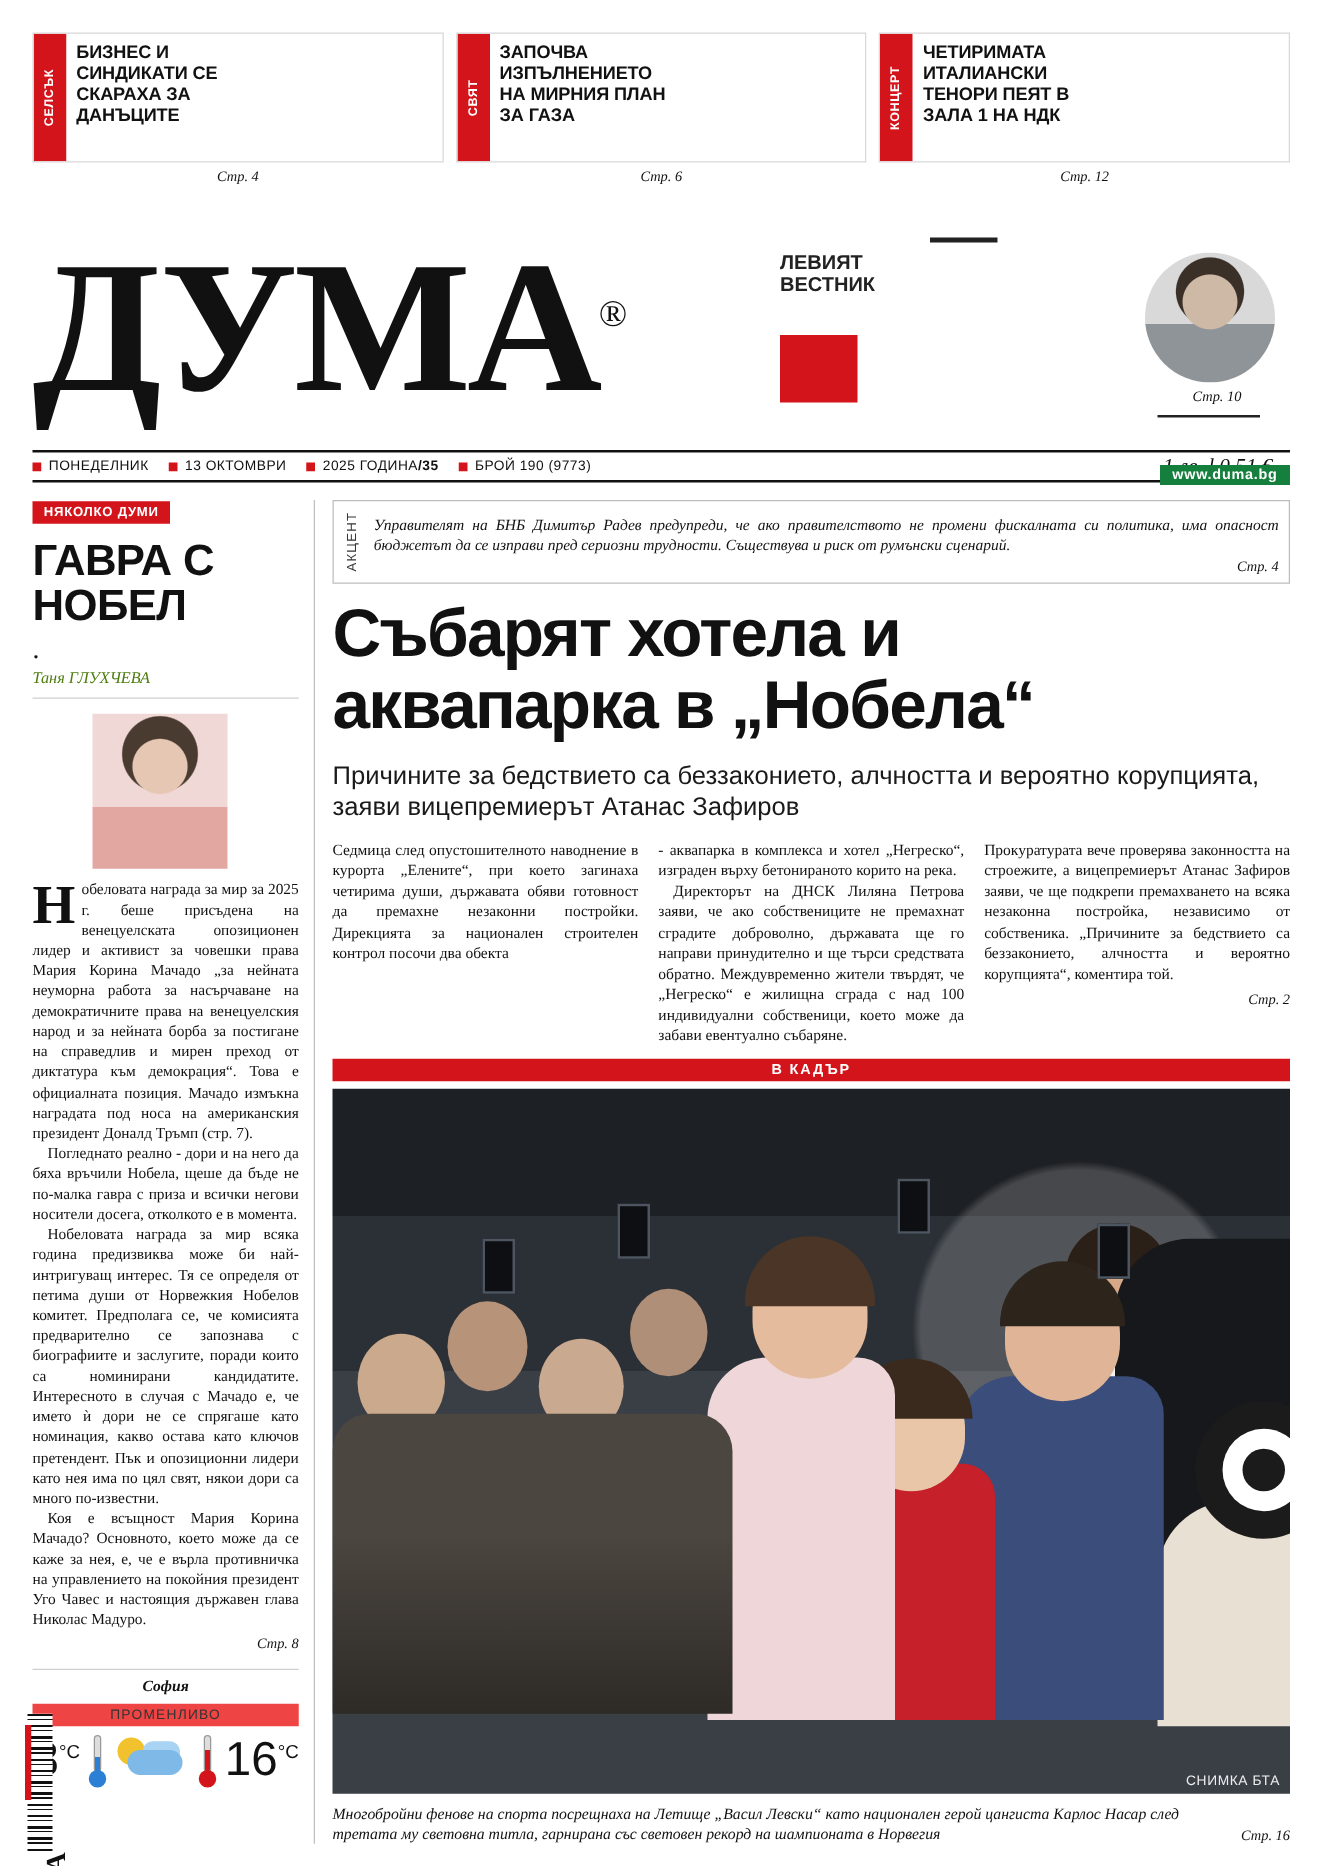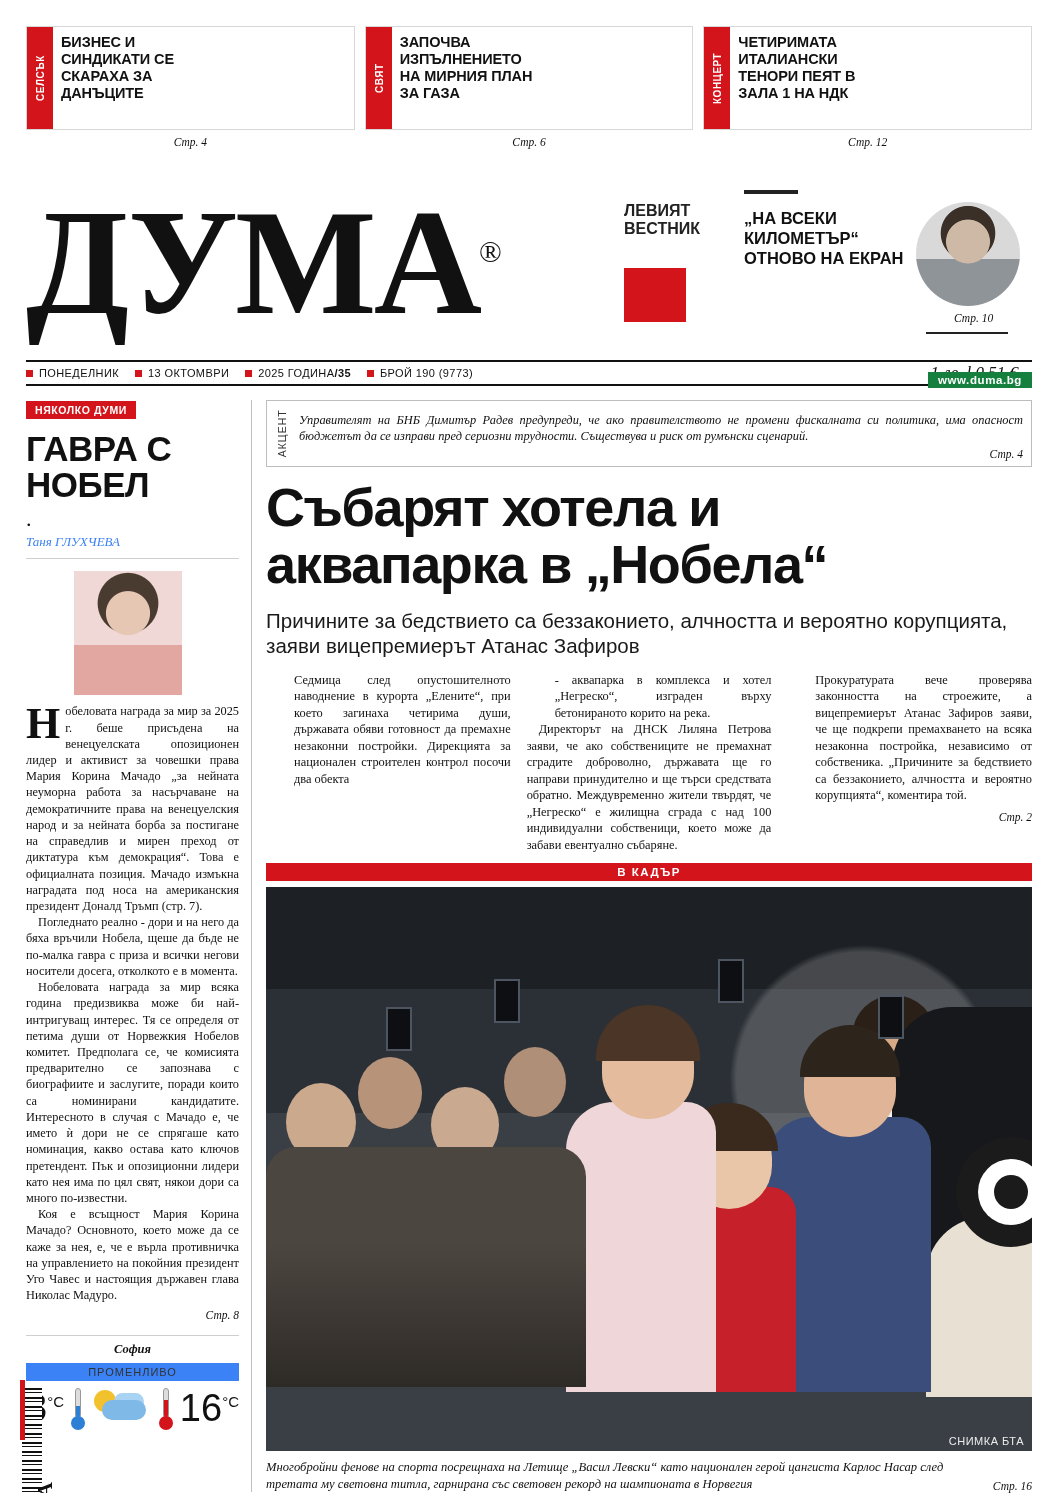--- a/index.html
+++ b/index.html
@@ -121,21 +121,21 @@
     display:inline-block; background:#d4141b; color:#fff;
     font-family:"Liberation Sans", sans-serif; font-size:10.5px; font-weight:bold;
     letter-spacing:.6px; text-transform:uppercase; padding:3px 9px;
   }
   .edit-title {
     font-family:"Liberation Sans", sans-serif; font-weight:bold;
     font-size:35px; line-height:1.02; margin-top:12px; letter-spacing:-.5px;
   }
   .edit-dot { font-size:22px; line-height:10px; margin-top:12px; }
   .edit-author {
-    font-style:italic; font-size:13px; margin-top:10px; color:#3b82f6;
+    font-style:italic; font-size:13px; margin-top:10px; color:#4d7c0f;
     border-bottom:1px solid #cfcfcf; padding-bottom:8px;
   }
   .edit-photo {
     width:108px; height:124px; margin:12px auto 8px 48px;
     background:
       radial-gradient(circle at 50% 34%, #e6c7b4 0 22%, transparent 23%),
       radial-gradient(circle at 50% 26%, #4a3b30 0 28%, transparent 29%),
       linear-gradient(180deg,#f0d8d6 0 60%, #e3a7a1 60% 100%);
   }
   .edit-body { font-size:12.3px; line-height:1.32; text-align:justify; }
@@ -144,21 +144,21 @@
   .dropcap {
     float:left; font-size:44px; line-height:34px; font-weight:bold;
     padding:4px 5px 0 0;
   }
   .edit-page { text-align:right; font-style:italic; font-size:11.5px; margin-top:6px; }
 
   
   .weather { margin-top:14px; border-top:1px solid #cfcfcf; padding-top:6px; }
   .weather-city { text-align:center; font-weight:bold; font-style:italic; font-size:12.5px; }
   .weather-cond {
-    margin-top:6px; background:#3b82f6; text-align:center;
+    margin-top:6px; background:#ef4444; text-align:center;
     font-family:"Liberation Sans", sans-serif; font-size:11px; letter-spacing:1px;
     padding:3px 0; text-transform:uppercase; color:#333;
   }
   .weather-row { display:flex; align-items:center; justify-content:space-between; margin-top:6px; }
   .temp { font-family:"Liberation Sans", sans-serif; font-size:38px; font-weight:300; }
   .temp sup { font-size:15px; }
   .thermo { width:14px; height:42px; position:relative; }
   .thermo .stem { position:absolute; left:4px; top:0; width:6px; height:30px; background:#ddd; border:1px solid #999; border-radius:3px;}
   .thermo .bulb { position:absolute; left:0; bottom:0; width:14px; height:14px; border-radius:50%; }
   .thermo.cold .bulb { background:#2b7fd4; } .thermo.cold .stem { background:linear-gradient(180deg,#ddd 0 60%, #2b7fd4 60% 100%); }
@@ -210,21 +210,21 @@
     font-family:"Liberation Sans", sans-serif; font-weight:bold;
     font-size:54px; line-height:1.06; letter-spacing:-1.4px; margin-top:12px;
   }
   .subhead {
     font-family:"Liberation Sans", sans-serif; font-size:20.5px; line-height:1.22;
     margin-top:14px; color:#1a1a1a;
   }
   .lead-cols { display:flex; gap:16px; margin-top:14px; }
   .lead-cols .c { flex:1; font-size:12.4px; line-height:1.33; text-align:justify; }
   .lead-cols p { margin:0; text-indent:12px; }
-  .lead-cols p.first { text-indent:0;margin-left:28px; }
+  .lead-cols p.first { text-indent:0; }
   .lead-page { text-align:right; font-style:italic; font-size:11.5px; margin-top:6px; }
 
   
   .inframe-bar {
     background:#d4141b; color:#fff; text-align:center;
     font-family:"Liberation Sans", sans-serif; font-size:11.5px; font-weight:bold;
     letter-spacing:1.5px; padding:3px 13px; margin-top:10px; text-transform:uppercase;
   }
   .big-photo { position:relative; height:564px; margin-top:6px; overflow:hidden;
     background:
@@ -289,21 +289,20 @@
   <div class="masthead">
     <div class="logo">
       <span>ДУМА</span><span class="reg">®</span>
     </div>
     <div class="slogan">
       <div>ЛЕВИЯТ</div>
       <div>ВЕСТНИК</div>
     </div>
     <div class="redsq"></div>
     <div class="mh-rule"></div>
-    <div class="mh-promo">„НА ВСЕКИ КИЛОМЕТЪР“ ОТНОВО НА ЕКРАН</div>
     <div class="mh-portrait"></div>
     <div class="mh-portrait-page">Стр. 10</div>
     <div class="mh-underline"></div>
   </div>
 
   <div class="dateline">
     <span class="dl-item">
         <i class="bullet"></i>
         <span>ПОНЕДЕЛНИК</span>
       </span>

